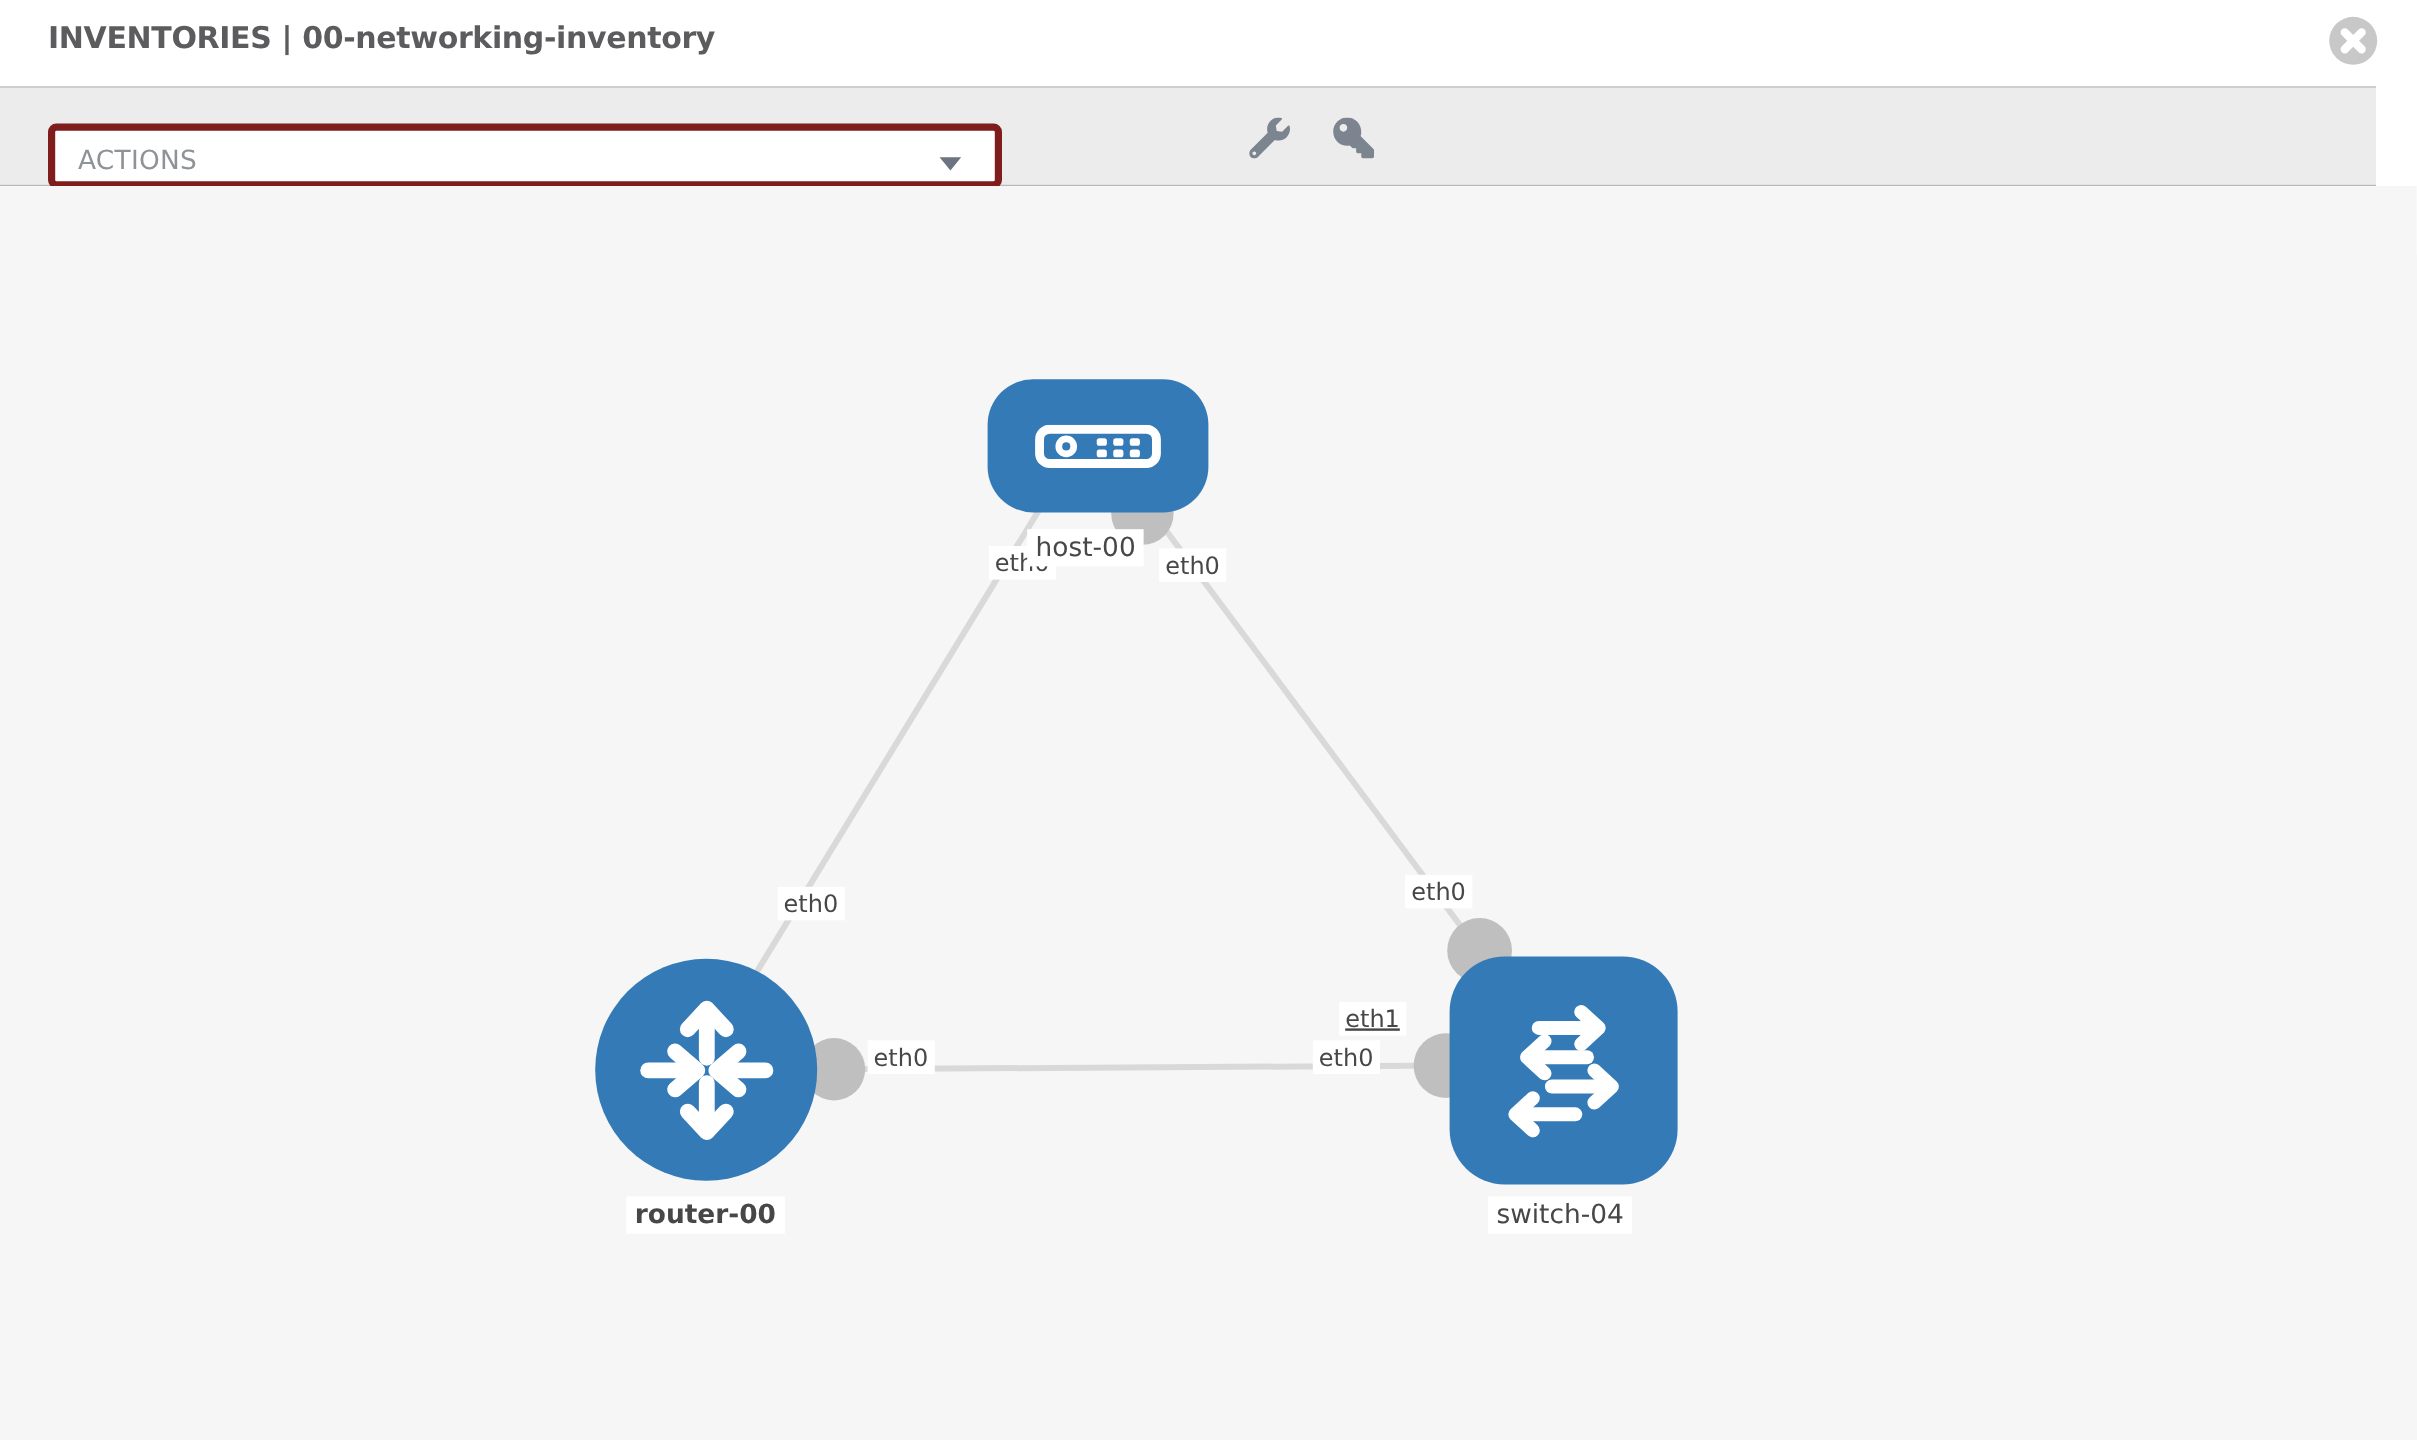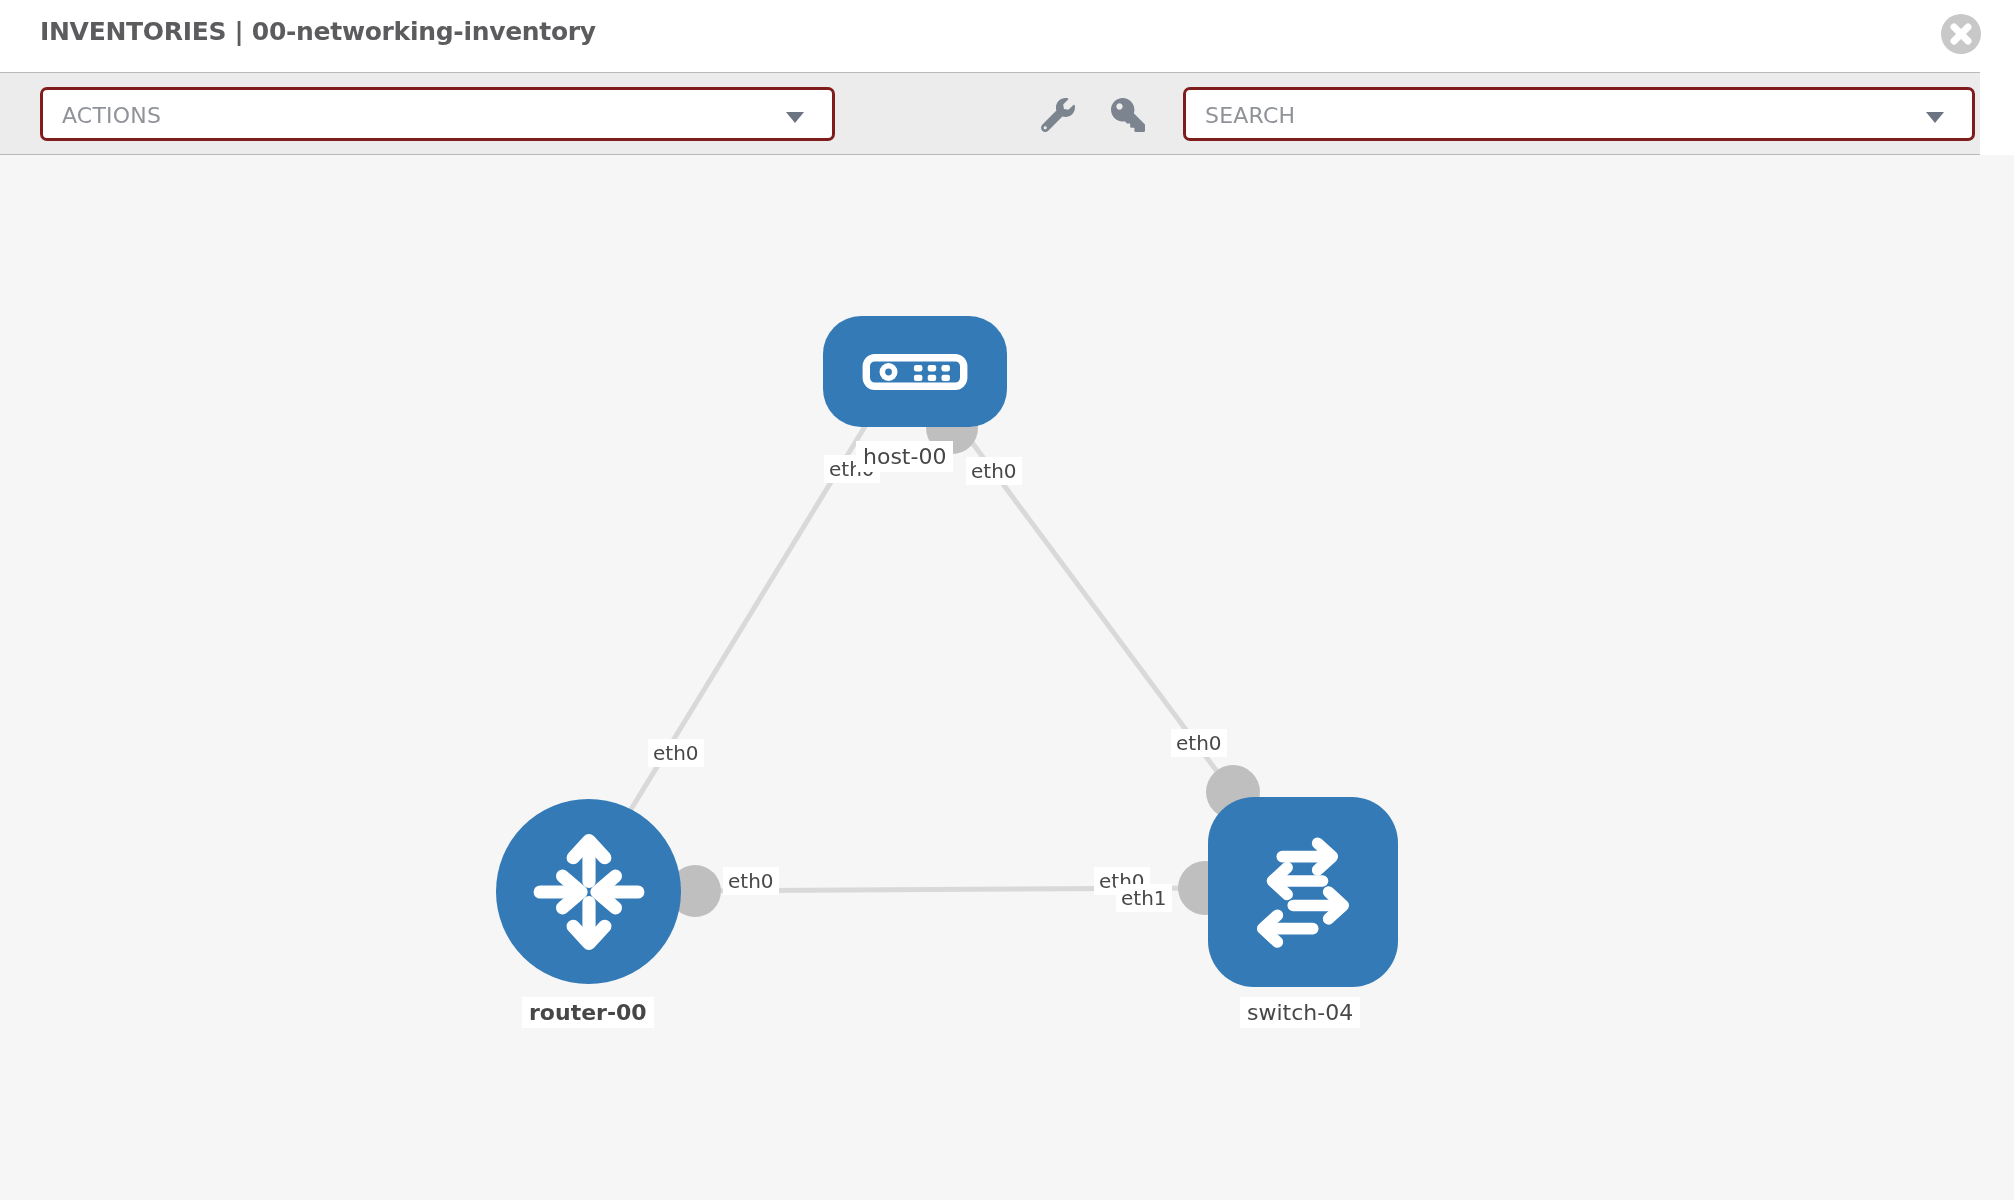--- a/index.html
+++ b/index.html
@@ -18,22 +18,22 @@
   .header{position:absolute;left:0;top:0;width:100%;height:72px;background:#fff;}
   .title{position:absolute;left:40px;top:17px;font-size:25px;font-weight:bold;
     color:#5c5c5e;letter-spacing:-0.3px;white-space:nowrap;}
   .close-btn{position:absolute;left:1941px;top:14px;width:40px;height:40px;border:none;
     border-radius:50%;background:#c8c8c8;cursor:pointer;padding:0;}
   .close-btn svg{display:block;margin:0 auto;}
 
   
   .toolbar{position:absolute;left:0;top:72px;width:100%;height:83px;background:#ececec;
     border-top:1px solid #b9b9b9;border-bottom:1px solid #b9b9b9;}
-  .select-box{position:absolute;height:54px;background:#fff;border:3px solid #7f1d1d;
-    border-radius:7px;cursor:pointer;}
+  .select-box{position:absolute;height:54px;background:#fff;border:6px solid #7f1d1d;
+    border-radius:7px;cursor:pointer;margin-top:16px;}
   .select-box .sel-label{position:absolute;left:19px;top:0;line-height:52px;font-size:22px;
     color:#8f9398;letter-spacing:0.2px;}
   .caret{position:absolute;right:28px;top:22px;width:0;height:0;
     border-left:9px solid transparent;border-right:9px solid transparent;
     border-top:11px solid #6b7480;}
   .actions-box{left:40px;top:14px;width:795px;}
   .search-box{left:1183px;top:14px;width:792px;}
   .tool-btn{position:absolute;top:20px;width:44px;height:44px;border:none;background:transparent;
     cursor:pointer;padding:0;}
   .tool-btn svg{display:block;margin:0 auto;}
@@ -94,24 +94,20 @@
     </button>
 
     <button class="tool-btn key-btn">
       <svg width="36" height="34" viewBox="0 0 512 512">
         <g transform="translate(512,0) scale(-1,1)">
           <path fill="var(--icon-gray)" d="M512 176.001C512 273.203 433.202 352 336 352c-11.22 0-22.19-1.062-32.827-3.069l-24.012 27.014A23.999 23.999 0 0 1 261.223 384H224v40c0 13.255-10.745 24-24 24h-40v40c0 13.255-10.745 24-24 24H24c-13.255 0-24-10.745-24-24v-78.059c0-6.365 2.529-12.47 7.029-16.971l161.802-161.802C163.108 219.656 160 198.208 160 176 160 78.798 238.797.001 335.999 0 433.488-.001 512 78.511 512 176.001zM336 128c0 26.51 21.49 48 48 48s48-21.49 48-48-21.49-48-48-48-48 21.49-48 48z"></path>
         </g>
       </svg>
     </button>
 
-    <div class="select-box search-box">
-      <span class="sel-label">SEARCH</span>
-      <span class="caret"></span>
-    </div>
   </div>
 
   <div class="canvas">
 
     <svg class="net-svg" width="2014" height="1045" viewBox="0 0 2014 1045">
       <line x1="875" y1="255" x2="608" y2="692" stroke="var(--link-gray)" stroke-width="5"></line>
       <line x1="950" y1="258" x2="1242" y2="650" stroke="var(--link-gray)" stroke-width="5"></line>
       <line x1="695" y1="736" x2="1205" y2="733" stroke="var(--link-gray)" stroke-width="5"></line>
       <circle cx="952" cy="273" r="26" fill="var(--port-gray)"></circle>
       <circle cx="695" cy="736" r="26" fill="var(--port-gray)"></circle>
@@ -161,20 +157,20 @@
 
     <div class="net-label if-label" style="left:824px;top:300px;">eth0</div>
     <div class="net-label node-label" style="left:856px;top:286px;">host-00</div>
     <div class="net-label if-label" style="left:966px;top:302px;">eth0</div>
 
     <div class="net-label if-label" style="left:648px;top:584px;">eth0</div>
     <div class="net-label if-label" style="left:1171px;top:574px;">eth0</div>
 
     <div class="net-label if-label" style="left:723px;top:712px;">eth0</div>
     <div class="net-label if-label" style="left:1094px;top:712px;">eth0</div>
-    <div class="net-label if-label" style="left:1116px;top:729px;">eth1</div>
+    <div class="net-label if-label" style="left:1116px;top:680px;text-decoration:underline;">eth1</div>
 
     <div class="net-label node-label" style="left:522px;top:842px;font-weight:bold;">router-00</div>
     <div class="net-label node-label" style="left:1240px;top:842px;">switch-04</div>
   </div>
 
 
 </div>
 
 </body></html>

